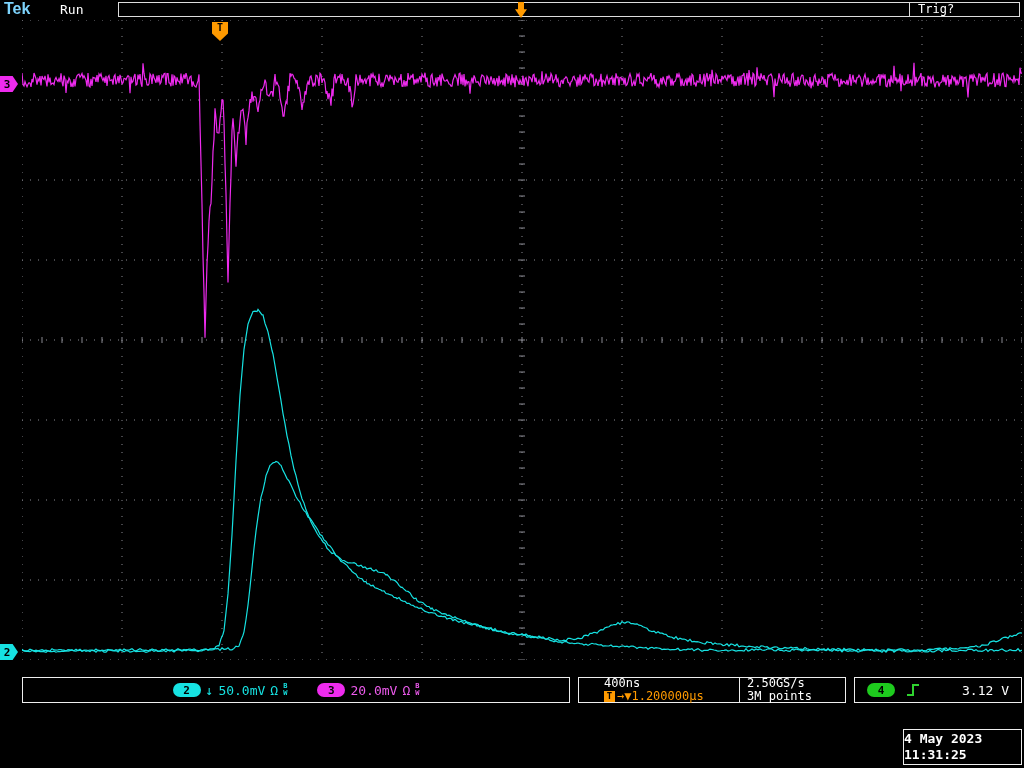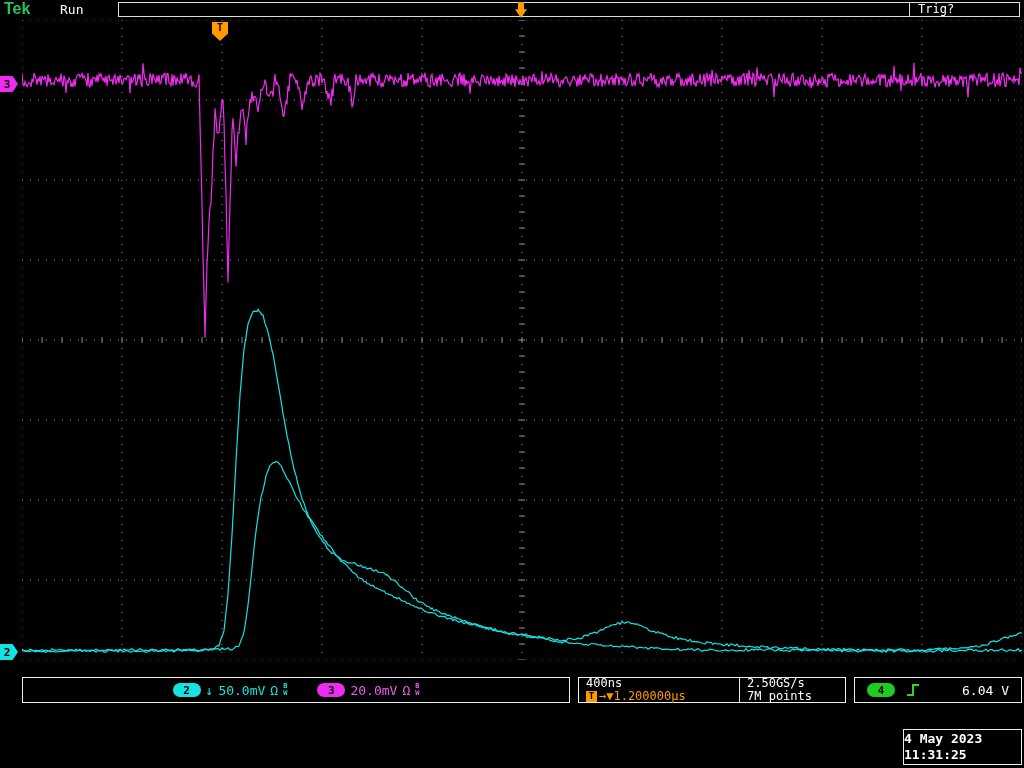--- a/index.html
+++ b/index.html
@@ -1,20 +1,20 @@
 <!DOCTYPE html>
 <html><head>
 <meta charset="utf-8">
 <style>
   html,body{margin:0;padding:0;background:#000;}
   .screen{position:relative;width:1024px;height:768px;background:#000;overflow:hidden;
           font-family:"DejaVu Sans Mono",monospace;color:#fff;}
   
   .tek{position:absolute;left:4px;top:0px;font-family:"Liberation Sans",sans-serif;
-       font-weight:bold;font-size:16px;color:#22c55e;}
+       font-weight:bold;font-size:16px;color:#7dd3fc;}
   .run{position:absolute;left:40px;top:2px;font-size:13px;color:#fff;padding-left:20px;}
   .top-rect{position:absolute;left:118px;top:2px;width:902px;height:15px;
             border:1px solid #ddd;box-sizing:border-box;}
   .trig-box{position:absolute;right:0;top:0;height:100%;border-left:1px solid #ddd;
             padding:0 8px;display:flex;align-items:flex-end;font-size:12px;color:#fff;width:110px;box-sizing:border-box;}
   .trig-arrow{position:absolute;left:515px;top:2px;width:12px;height:16px;background:#ff9a00;
               clip-path:polygon(25% 0,75% 0,75% 45%,100% 45%,50% 100%,0 45%,25% 45%);}
   
   #wave-svg{position:absolute;left:22px;top:20px;width:1000px;height:640px;}
   #wave-svg .grid{stroke:#8a8a92;stroke-width:1;stroke-dasharray:1 7;}
@@ -34,21 +34,21 @@
   .read{display:flex;align-items:center;gap:5px;}
   .c2{color:#16e2e2;}
   .c3{color:#ee5bee;}
   .badge{min-width:20px;height:14px;border-radius:7px;color:#000;font-weight:bold;font-size:11px;
          display:inline-flex;align-items:center;justify-content:center;padding:0 4px;}
   .b-cyan{background:#16e2e2;}
   .b-mag{background:#ee2bee;}
   .b-green{background:#1ecb1e;}
   .bw{display:inline-flex;flex-direction:column;font-size:7px;line-height:7px;font-weight:bold;}
   #box2{left:578px;width:165px;flex-direction:column;align-items:flex-start;justify-content:center;
-        padding-left:7px;gap:0;}
+        padding-left:25px;gap:0;}
   .tline1{font-size:12px;line-height:13px;color:#fff;}
   .tline2{font-size:12px;line-height:13px;color:#ff9a00;display:flex;align-items:center;gap:2px;}
   .tbadge{width:11px;height:11px;background:#ff9a00;color:#000;font-size:9px;font-weight:bold;
           display:inline-flex;align-items:center;justify-content:center;}
   #box3{left:739px;width:107px;flex-direction:column;align-items:flex-start;justify-content:center;
         padding-left:7px;}
   .aline{font-size:12px;line-height:13px;color:#fff;}
   #box4{left:854px;width:168px;padding:0 12px;gap:10px;}
   #box4 .level{margin-left:auto;color:#fff;}
   .date-box{position:absolute;left:903px;top:729px;width:119px;height:36px;border:1px solid #eee;
@@ -217,29 +217,29 @@
   <div class="meas-box" id="box2">
     <div class="tline1">400ns</div>
     <div class="tline2">
       <span class="tbadge">T</span>
       <span>→▼1.200000µs</span>
     </div>
   </div>
 
   <div class="meas-box" id="box3">
     <div class="aline">2.50GS/s</div>
-    <div class="aline">7M points</div>
+    <div class="aline">3M points</div>
   </div>
 
   <div class="meas-box" id="box4">
     <span class="badge b-green">4</span>
     <svg width="16" height="16" viewBox="0 0 16 16">
       <polyline points="2,13 8,13 8,3 14,3" fill="none" stroke="#2fd32f" stroke-width="2"></polyline>
     </svg>
-    <span class="level">6.04 V</span>
+    <span class="level">3.12 V</span>
   </div>
 
   <div class="date-box">
     <div>4 May 2023</div>
     <div>11:31:25</div>
   </div>
 
 </div>
 
 </body></html>

